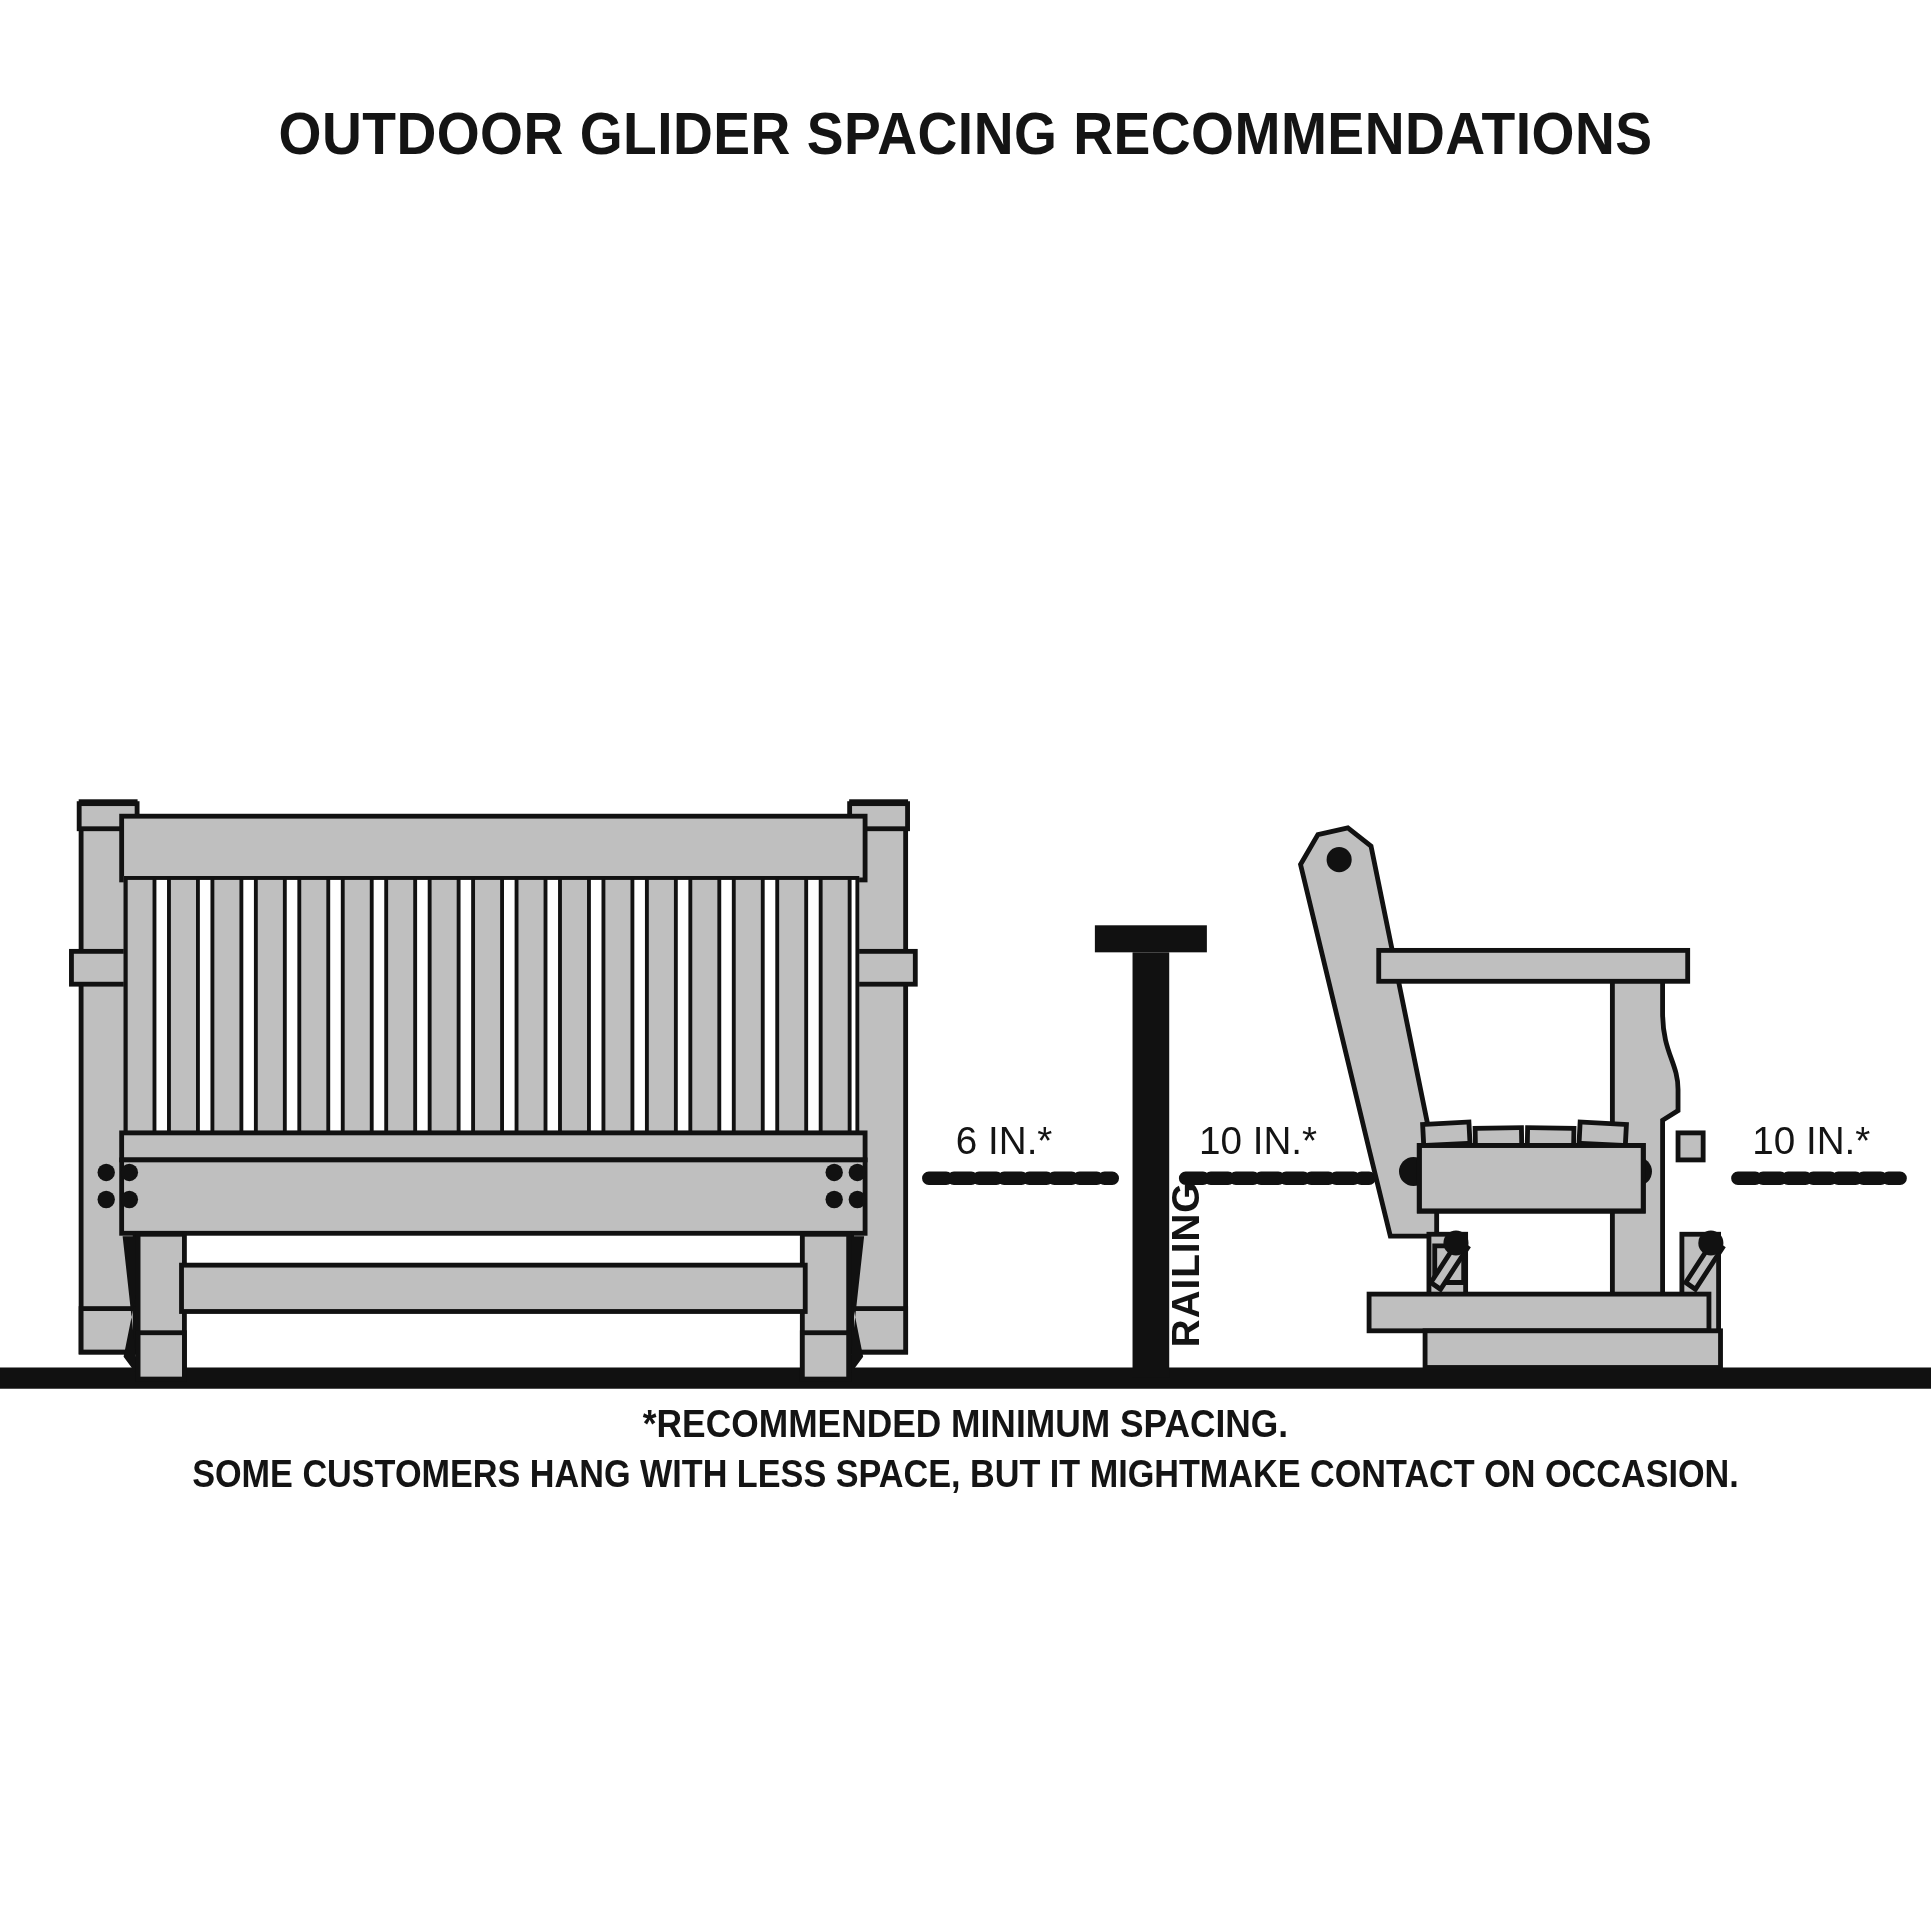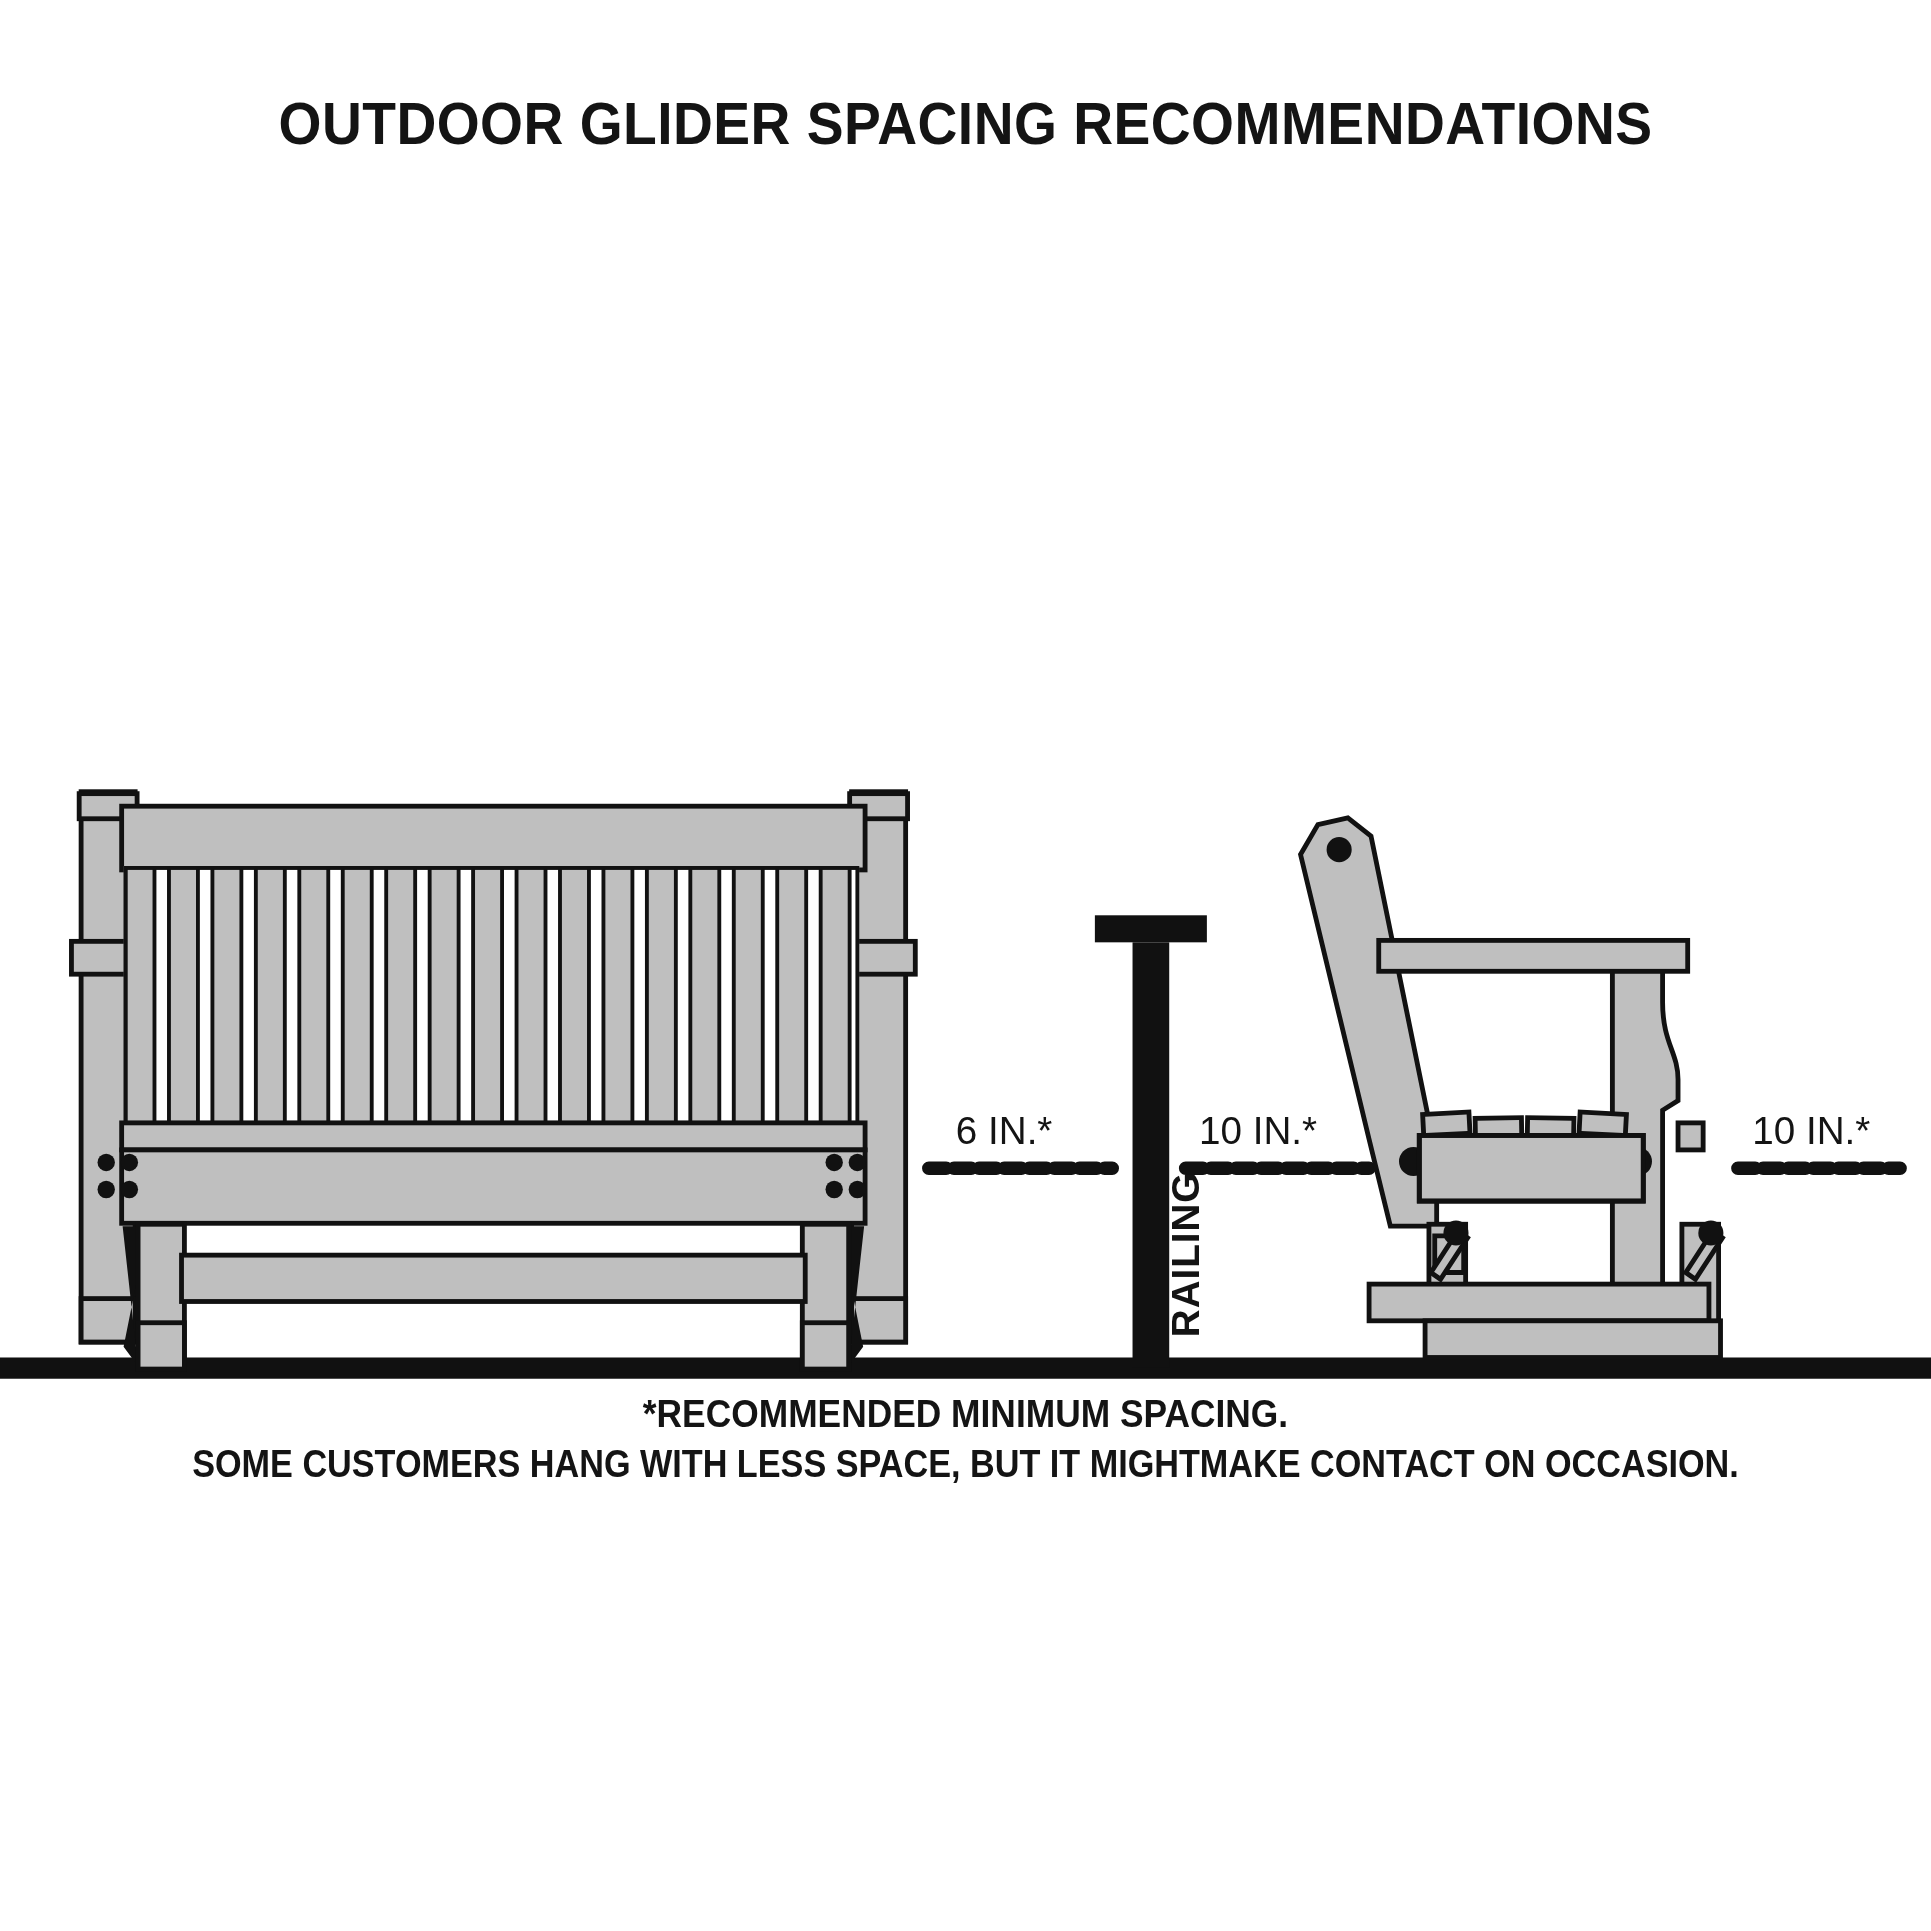--- a/index.html
+++ b/index.html
@@ -13,20 +13,21 @@
     height: 1931px;
     font-family: "Liberation Sans", sans-serif;
     color: #111111;
     overflow: hidden;
   }
   #page {
     position: relative;
     width: 1931px;
     height: 1740px;
     background: #ffffff;
+    margin-top: 10px;
   }
   .title {
     position: absolute;
     left: 0;
     top: 89px;
     width: 1931px;
     text-align: center;
     font-family: "Liberation Sans", sans-serif;
     font-weight: bold;
     font-size: 60px;

